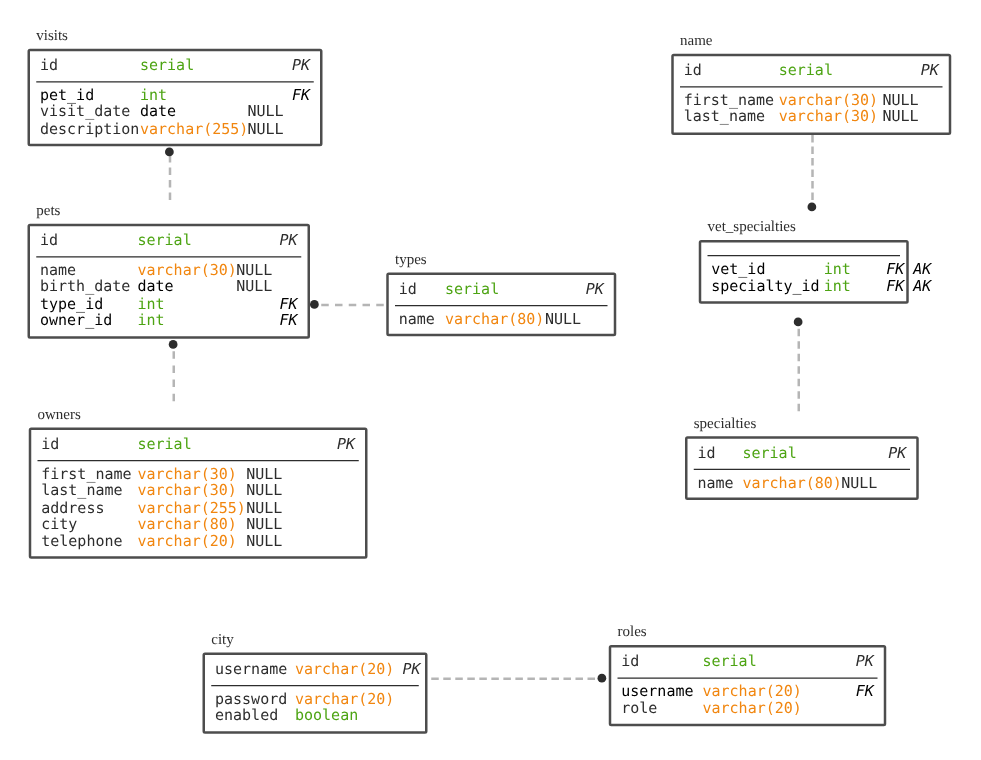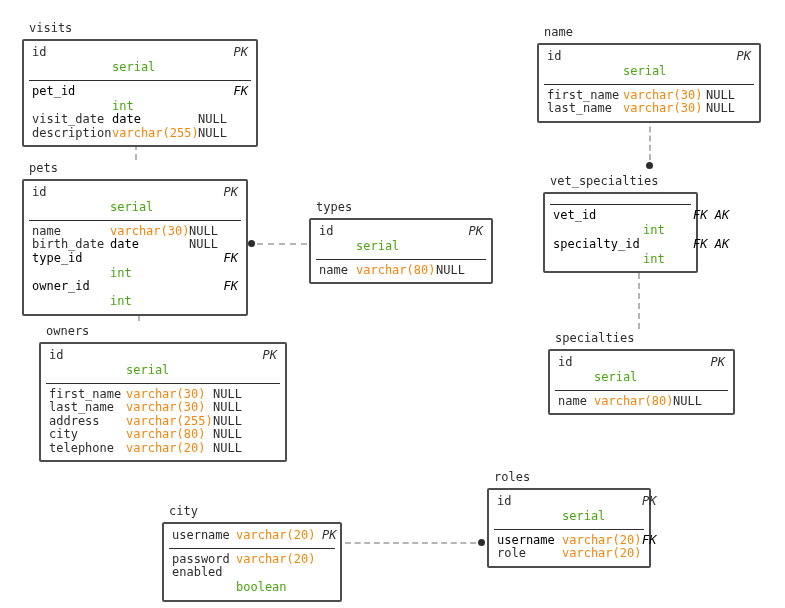--- a/index.html
+++ b/index.html
@@ -1,30 +1,30 @@
 <!DOCTYPE html>
 <html><head>
 <meta charset="utf-8">
 <style>
   html,body { margin:0; padding:0; background:#ffffff; }
   body { font-family:"DejaVu Sans Mono","Liberation Mono",monospace; font-size:12px; color:#2d2d2d; }
   .canvas { position:relative; width:785px; height:608px; background:#ffffff; overflow:hidden; }
 
   .tbl { position:absolute; }
-  .ttl { position:absolute; left:7px; top:-18px; line-height:14px; white-space:pre; color:#2d2d2d; }
+  .ttl { position:absolute; left:7px; top:-18px; line-height:14px; white-space:pre; color:#2d2d2d;font-family:Liberation Serif, serif; }
   .box { box-sizing:border-box; width:100%; border:2px solid #4d4d4d; border-radius:2px; background:#ffffff; }
   .hd  { padding:5px 8px; }
   .bd  { padding:4px 8px 5px; }
   .sep { border-top:1px solid #2d2d2d; margin:0 5px; height:0; }
   .row { display:flex; line-height:13.5px; white-space:pre; }
   .cn, .ct { flex:none; overflow:visible; }
   .cnul { flex:1 1 auto; }
   .cf { flex:none; margin-left:auto; text-align:right;font-style:italic; }
 
-  [data-color="green"]  { color:#4da413;margin-top:15px; }
+  [data-color="green"]  { color:#4da413; }
   [data-color="orange"] { color:#f1860f; }
   [data-color="blue"]   { color:#000000; }
 
   
   .t-visits .cn{width:80px}  .t-visits .ct{width:86px}
   .t-vets .cn{width:76px}    .t-vets .ct{width:83px}
   .t-pets .cn{width:78px}    .t-pets .ct{width:79px}
   .t-types .cn{width:37px}   .t-types .ct{width:80px}
   .t-vs .cn{width:90px}      .t-vs .ct{width:50px}
   .t-spec .cn{width:36px}    .t-spec .ct{width:79px}
@@ -180,21 +180,21 @@
         <div class="row">
           <span class="cn">name</span>
           <span class="ct" data-color="orange">varchar(80)</span>
           <span class="cnul">NULL</span>
           <span class="cf"></span>
         </div>
       </div>
     </div>
   </div>
 
-  <div class="tbl t-vs" style="left:543px;top:192px;width:155px">
+  <div class="tbl t-vs" style="left:559px;top:192px;width:168px">
     <div class="ttl">vet_specialties</div>
     <div class="box">
       <div class="hd">
         <div class="row">
           <span class="cn"></span>
           <span class="ct"></span>
           <span class="cnul"></span>
           <span class="cf"></span>
         </div>
       </div>
@@ -232,21 +232,21 @@
         <div class="row">
           <span class="cn">name</span>
           <span class="ct" data-color="orange">varchar(80)</span>
           <span class="cnul">NULL</span>
           <span class="cf"></span>
         </div>
       </div>
     </div>
   </div>
 
-  <div class="tbl t-owners" style="left:39px;top:342px;width:248px">
+  <div class="tbl t-owners" style="left:23px;top:342px;width:271px">
     <div class="ttl">owners</div>
     <div class="box">
       <div class="hd">
         <div class="row">
           <span class="cn">id</span>
           <span class="ct" data-color="green">serial</span>
           <span class="cnul"></span>
           <span class="cf">PK</span>
         </div>
       </div>
@@ -308,21 +308,21 @@
         <div class="row">
           <span class="cn">enabled</span>
           <span class="ct" data-color="green">boolean</span>
           <span class="cnul"></span>
           <span class="cf"></span>
         </div>
       </div>
     </div>
   </div>
 
-  <div class="tbl t-roles" style="left:487px;top:488px;width:164px">
+  <div class="tbl t-roles" style="left:487px;top:516px;width:222px">
     <div class="ttl">roles</div>
     <div class="box">
       <div class="hd">
         <div class="row">
           <span class="cn">id</span>
           <span class="ct" data-color="green">serial</span>
           <span class="cnul"></span>
           <span class="cf">PK</span>
         </div>
       </div>

